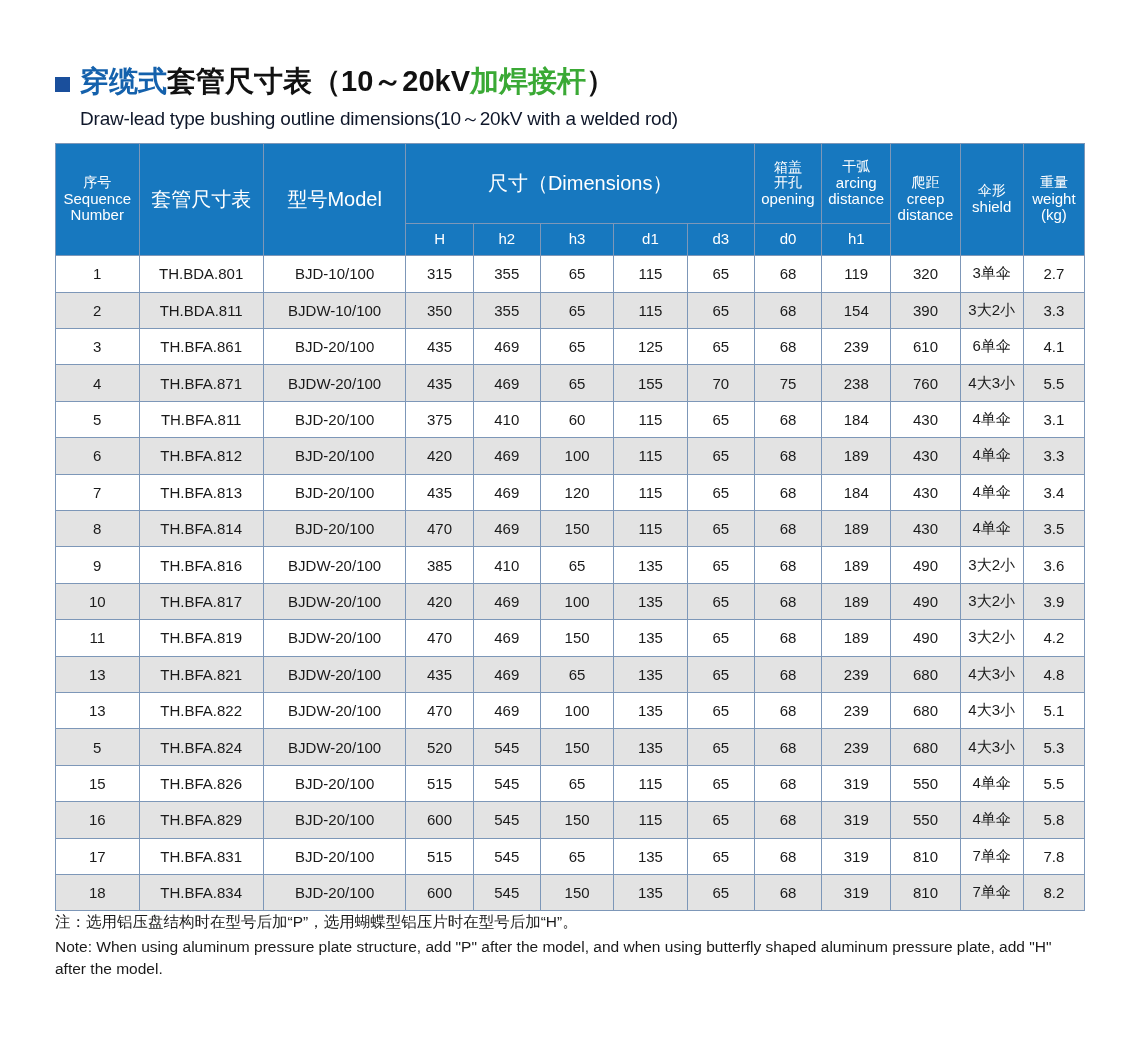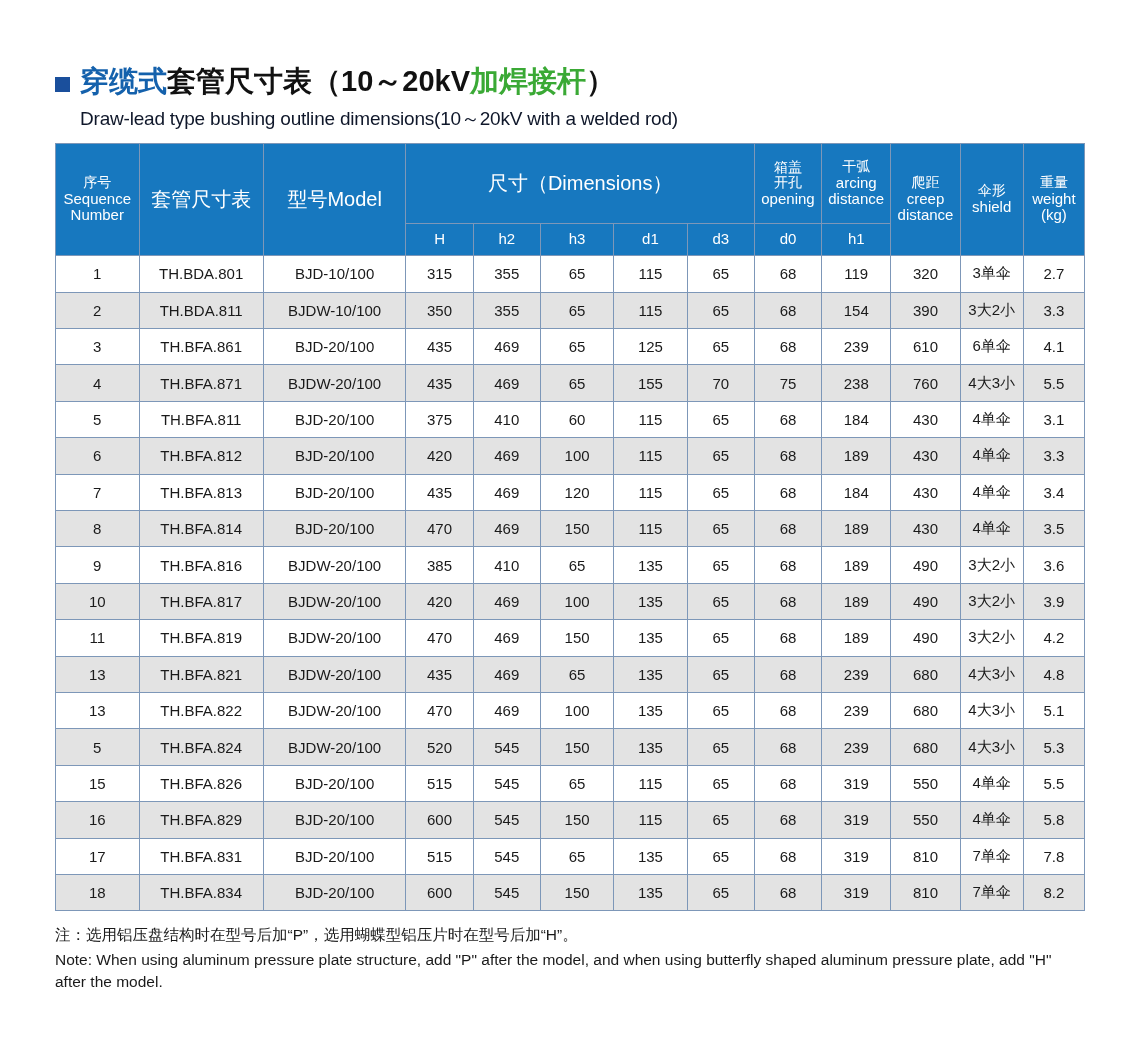--- a/index.html
+++ b/index.html
@@ -85,21 +85,20 @@
     padding: 0 2px;
     color: #1a1a1a;
     background: #ffffff;
   }
   tbody tr.alt td {
     background: #e3e3e3;
   }
   
   .notes {
     width: 1030px;
-    margin-top: 13px;
     font-size: 15.5px;
     color: #1a1a1a;
     line-height: 1.45;
   }
   .note-cn { margin-bottom: 2px; }
   .note-en { }
 </style>
 </head>
 <body>
 

